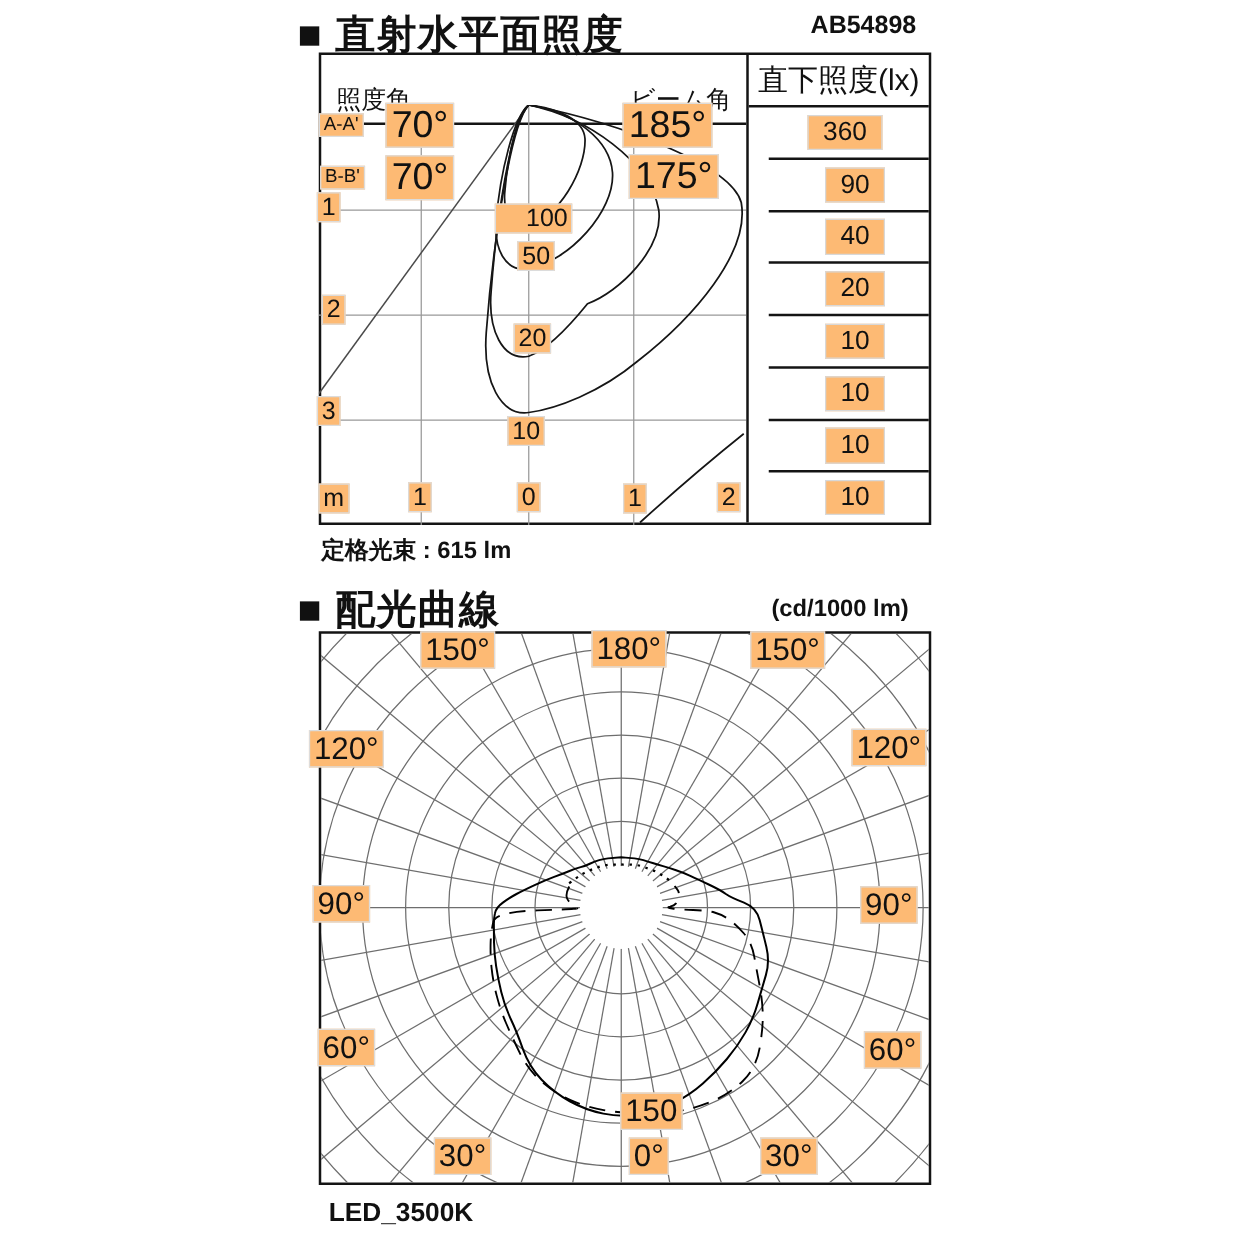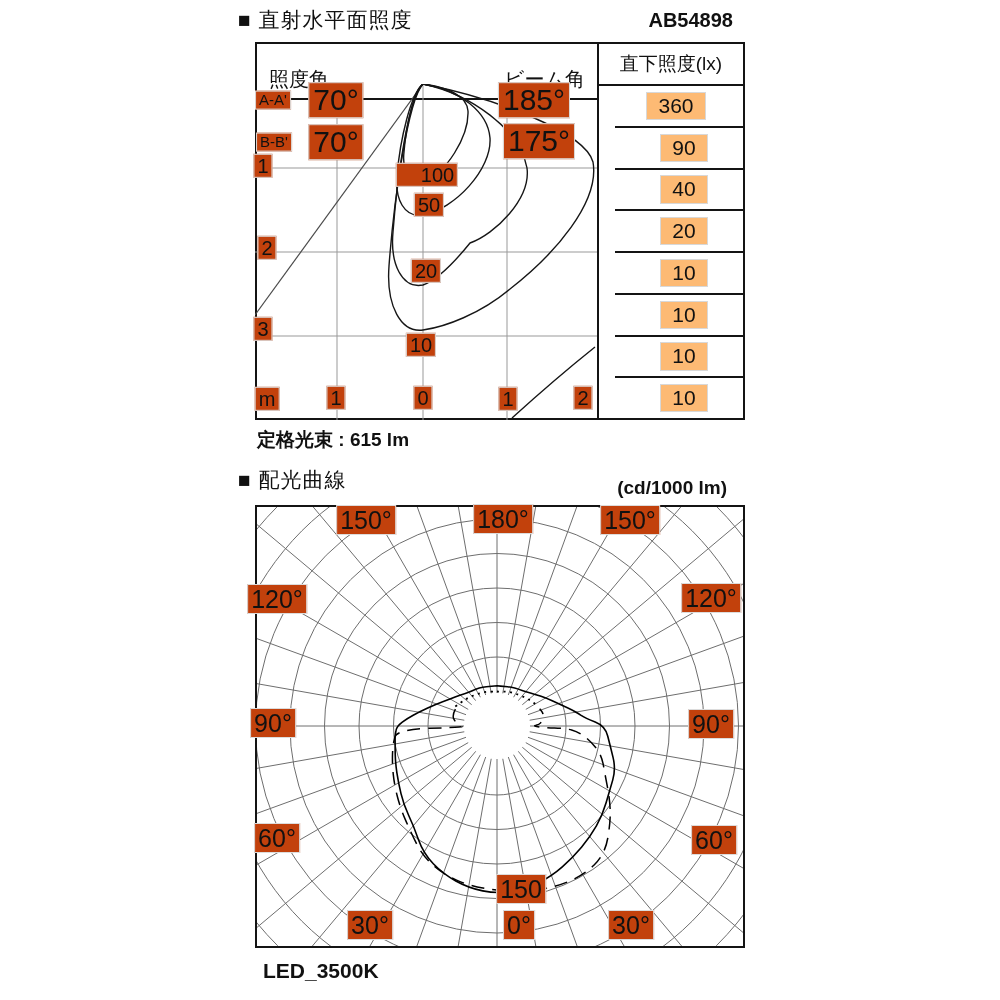--- a/index.html
+++ b/index.html
@@ -1,35 +1,35 @@
 <!DOCTYPE html>
 <html><head>
 <meta charset="utf-8">
 <style>
   html,body{margin:0;padding:0;background:#fff;}
   .sheet{position:relative;width:1000px;height:1000px;background:#fff;overflow:hidden;
          font-family:"Liberation Sans","DejaVu Sans",sans-serif;color:#111;}
   .abs{position:absolute;font-weight:bold;}
-  .sec-title{font-size:21px;font-weight:400;letter-spacing:1px;}
+  .sec-title{font-size:32px;font-weight:700;letter-spacing:1px;}
   .code{font-size:20px;}
   .tbl{position:absolute;left:255px;top:42px;width:490px;height:378px;
        border:2px solid #141414;box-sizing:border-box;}
   .tbl-header-left{position:absolute;left:0;top:16px;width:340px;height:40px;border-bottom:2px solid #141414;
        display:flex;justify-content:space-between;align-items:center;padding:0 12px;box-sizing:border-box;
        font-size:20px;}
   .rightcol{position:absolute;right:0;top:0;width:146px;height:374px;border-left:2px solid #141414;
        box-sizing:border-box;display:flex;flex-direction:column;}
   .rightcol .hdr{height:40px;border-bottom:2px solid #141414;display:flex;align-items:center;justify-content:center;
-       font-size:19px;flex:none;}
+       font-size:24px;flex:none;}
   .rightcol .row{flex:1;display:flex;align-items:center;justify-content:center;}
   .rightcol .row + .row{border-top:2px solid #141414;margin-left:16px;}
   .val{display:inline-block;background:#fdba74;border:1px solid #d8d8d8;padding:0 11px;font-size:21px;
        line-height:1.25;margin-left:10px;}
   svg{position:absolute;display:block;}
-  .lbl{position:absolute;transform:translate(-50%,-50%);background:#c2410c;border:1px solid #dcdcdc;
+  .lbl{position:absolute;transform:translate(-50%,-50%);background:#fdba74;border:1px solid #dcdcdc;
        padding:0 3px;line-height:1.12;white-space:nowrap;font-size:20px;z-index:5;}
   .fs15{font-size:15px;}
   .fs21{font-size:25px;}
   .fs30{font-size:30px;padding:0 4px;}
   .polar{position:absolute;left:255px;top:505px;width:490px;height:443px;
        border:2px solid #141414;box-sizing:border-box;}
   .note{font-size:19px;}
   .led{font-size:21px;}
 </style>
 </head>

